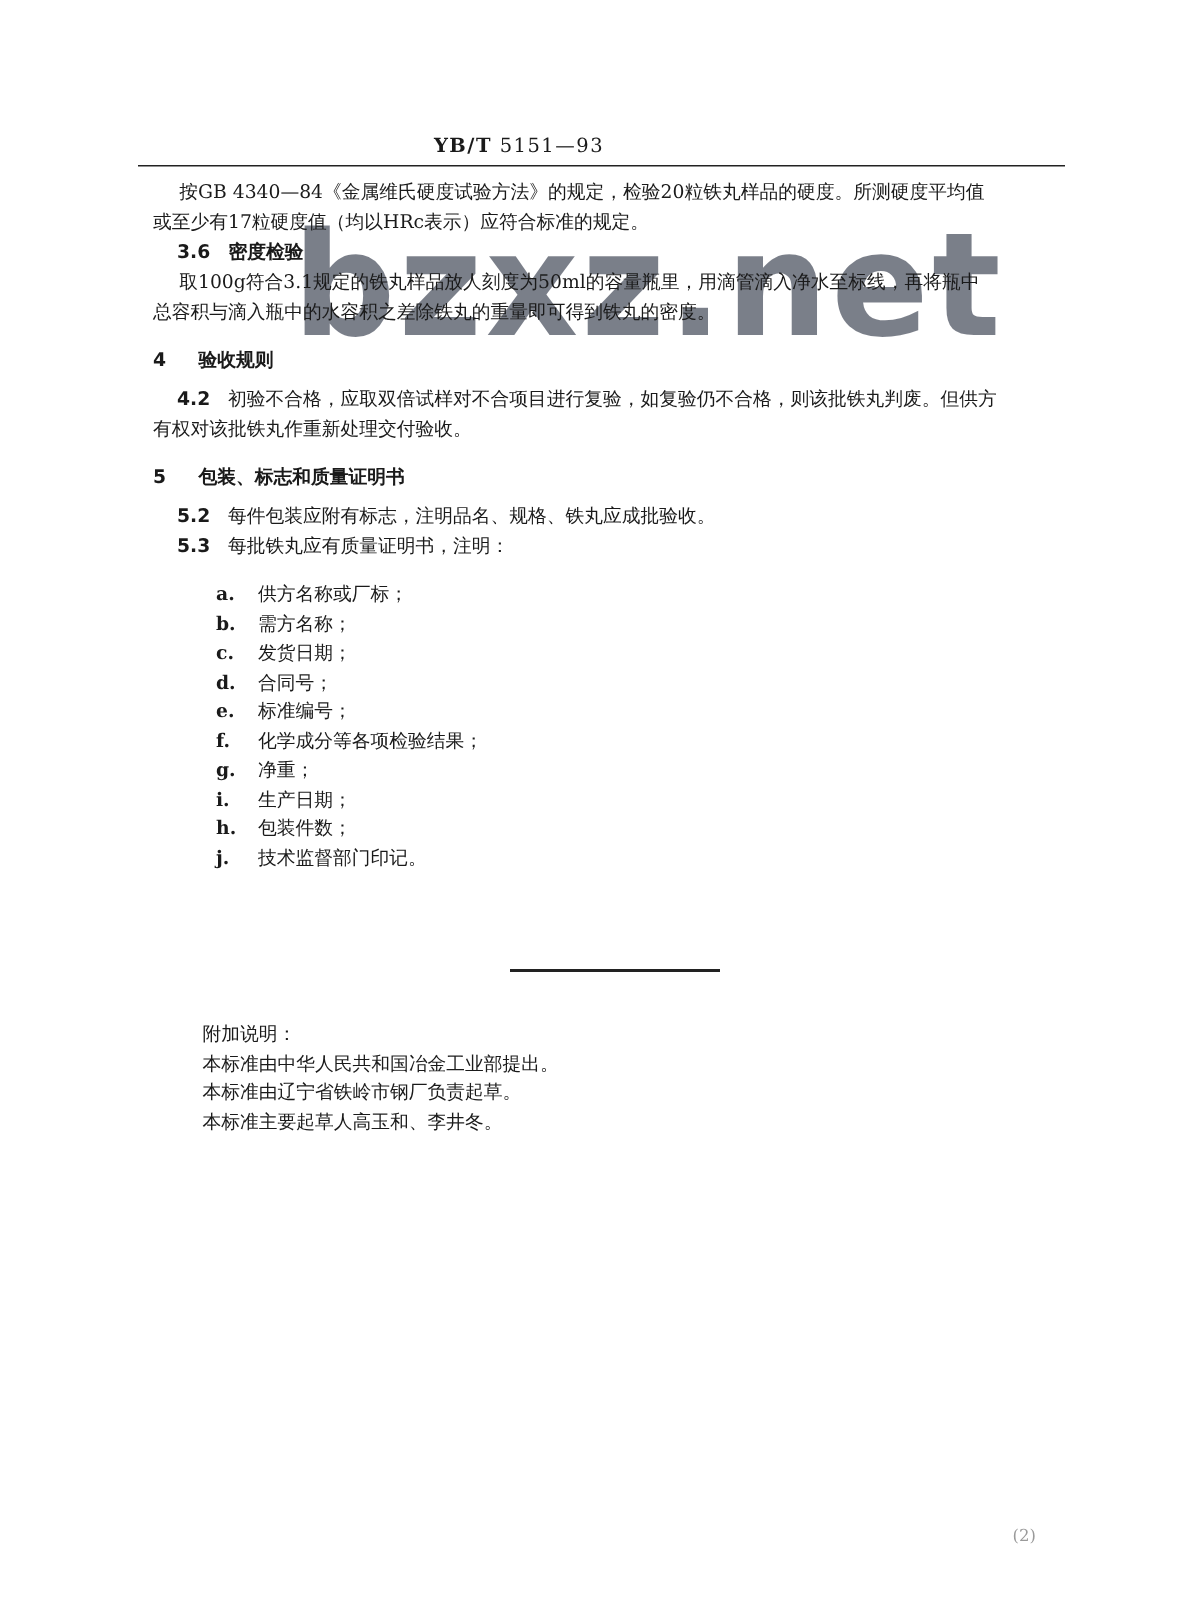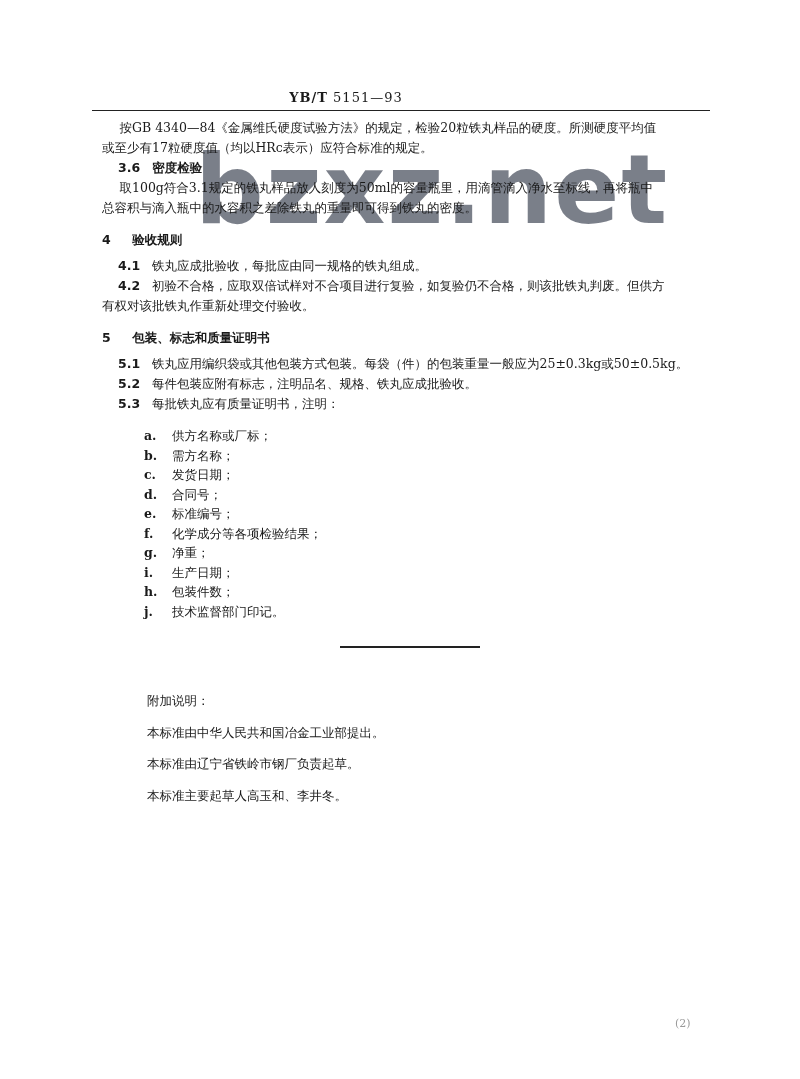--- a/index.html
+++ b/index.html
@@ -34,21 +34,21 @@
   .sub { padding-left: 16px; }
   .gap-sm { height: 6px; }
   .gap-md { height: 12px; }
   .list { margin: 12px; padding-left: 30px; list-style: none; }
   .list li { font-size: 12.5px; line-height: 19.5px; }
   .list .lbl { font-weight: bold; display: inline-block; width: 28px; }
   .end-rule {
     position: absolute; left: 340px; top: 646px; width: 140px; height: 2px; background: #222;
   }
   .addendum { position: absolute; left: 135px; top: 679px; z-index: 2; }
-  .addendum p { margin: 12px; font-size: 12.5px; line-height: 19.5px; }
+  .addendum p { margin: 0; font-size: 12.5px; line-height: 19.5px; }
   .page-number {
     position: absolute; left: 675px; top: 1017px; font-size: 11px; color: #9a9a9a;
   }
 </style>
 </head>
 <body>
 
 <div class="page-header">
   <span class="std-prefix">YB/T</span>
   <span>5151—93</span>
@@ -68,39 +68,31 @@
   <p class="para indent">取100g符合3.1规定的铁丸样品放人刻度为50ml的容量瓶里，用滴管滴入净水至标线，再将瓶中</p>
   <p class="para">总容积与滴入瓶中的水容积之差除铁丸的重量即可得到铁丸的密度。</p>
 
   <div class="gap-md"></div>
   <p class="sec-head hang">
     <span class="num">4</span>
     <span>验收规则</span>
   </p>
   <div class="gap-sm"></div>
   <p class="para sub">
-    <span class="num">4.1</span>
-    <span>铁丸应成批验收，每批应由同一规格的铁丸组成。</span>
-  </p>
-  <p class="para sub">
     <span class="num">4.2</span>
     <span>初验不合格，应取双倍试样对不合项目进行复验，如复验仍不合格，则该批铁丸判废。但供方</span>
   </p>
   <p class="para">有权对该批铁丸作重新处理交付验收。</p>
 
   <div class="gap-md"></div>
   <p class="sec-head hang">
     <span class="num">5</span>
     <span>包装、标志和质量证明书</span>
   </p>
   <div class="gap-sm"></div>
-  <p class="para sub">
-    <span class="num">5.1</span>
-    <span>铁丸应用编织袋或其他包装方式包装。每袋（件）的包装重量一般应为25±0.3kg或50±0.5kg。</span>
-  </p>
   <p class="para sub">
     <span class="num">5.2</span>
     <span>每件包装应附有标志，注明品名、规格、铁丸应成批验收。</span>
   </p>
   <p class="para sub">
     <span class="num">5.3</span>
     <span>每批铁丸应有质量证明书，注明：</span>
   </p>
 
   <ul class="list">

